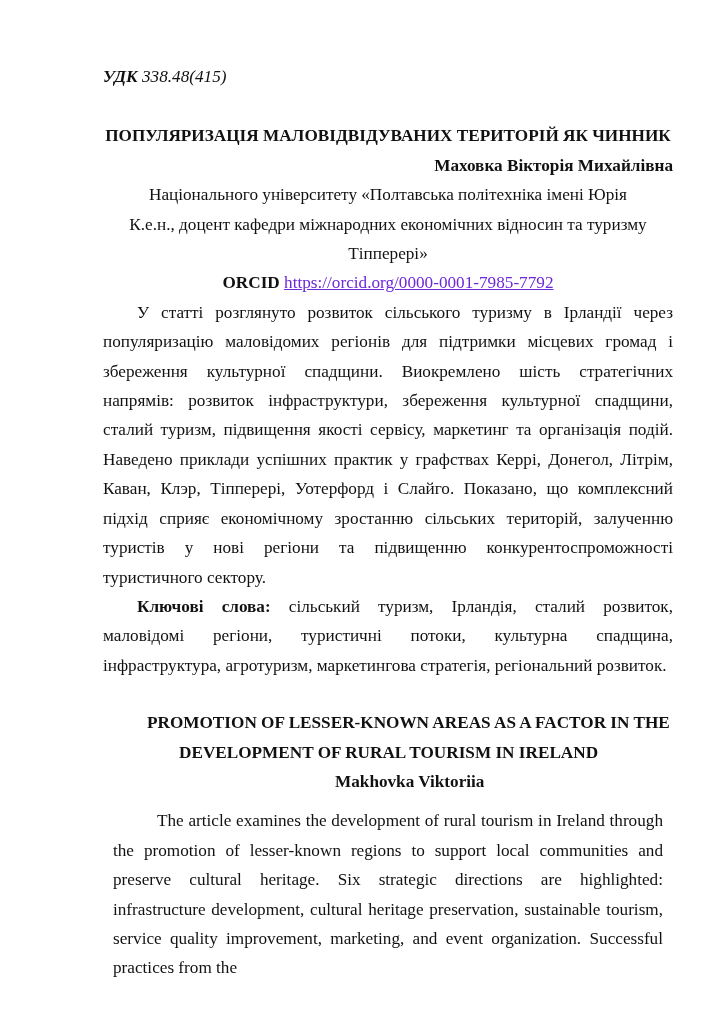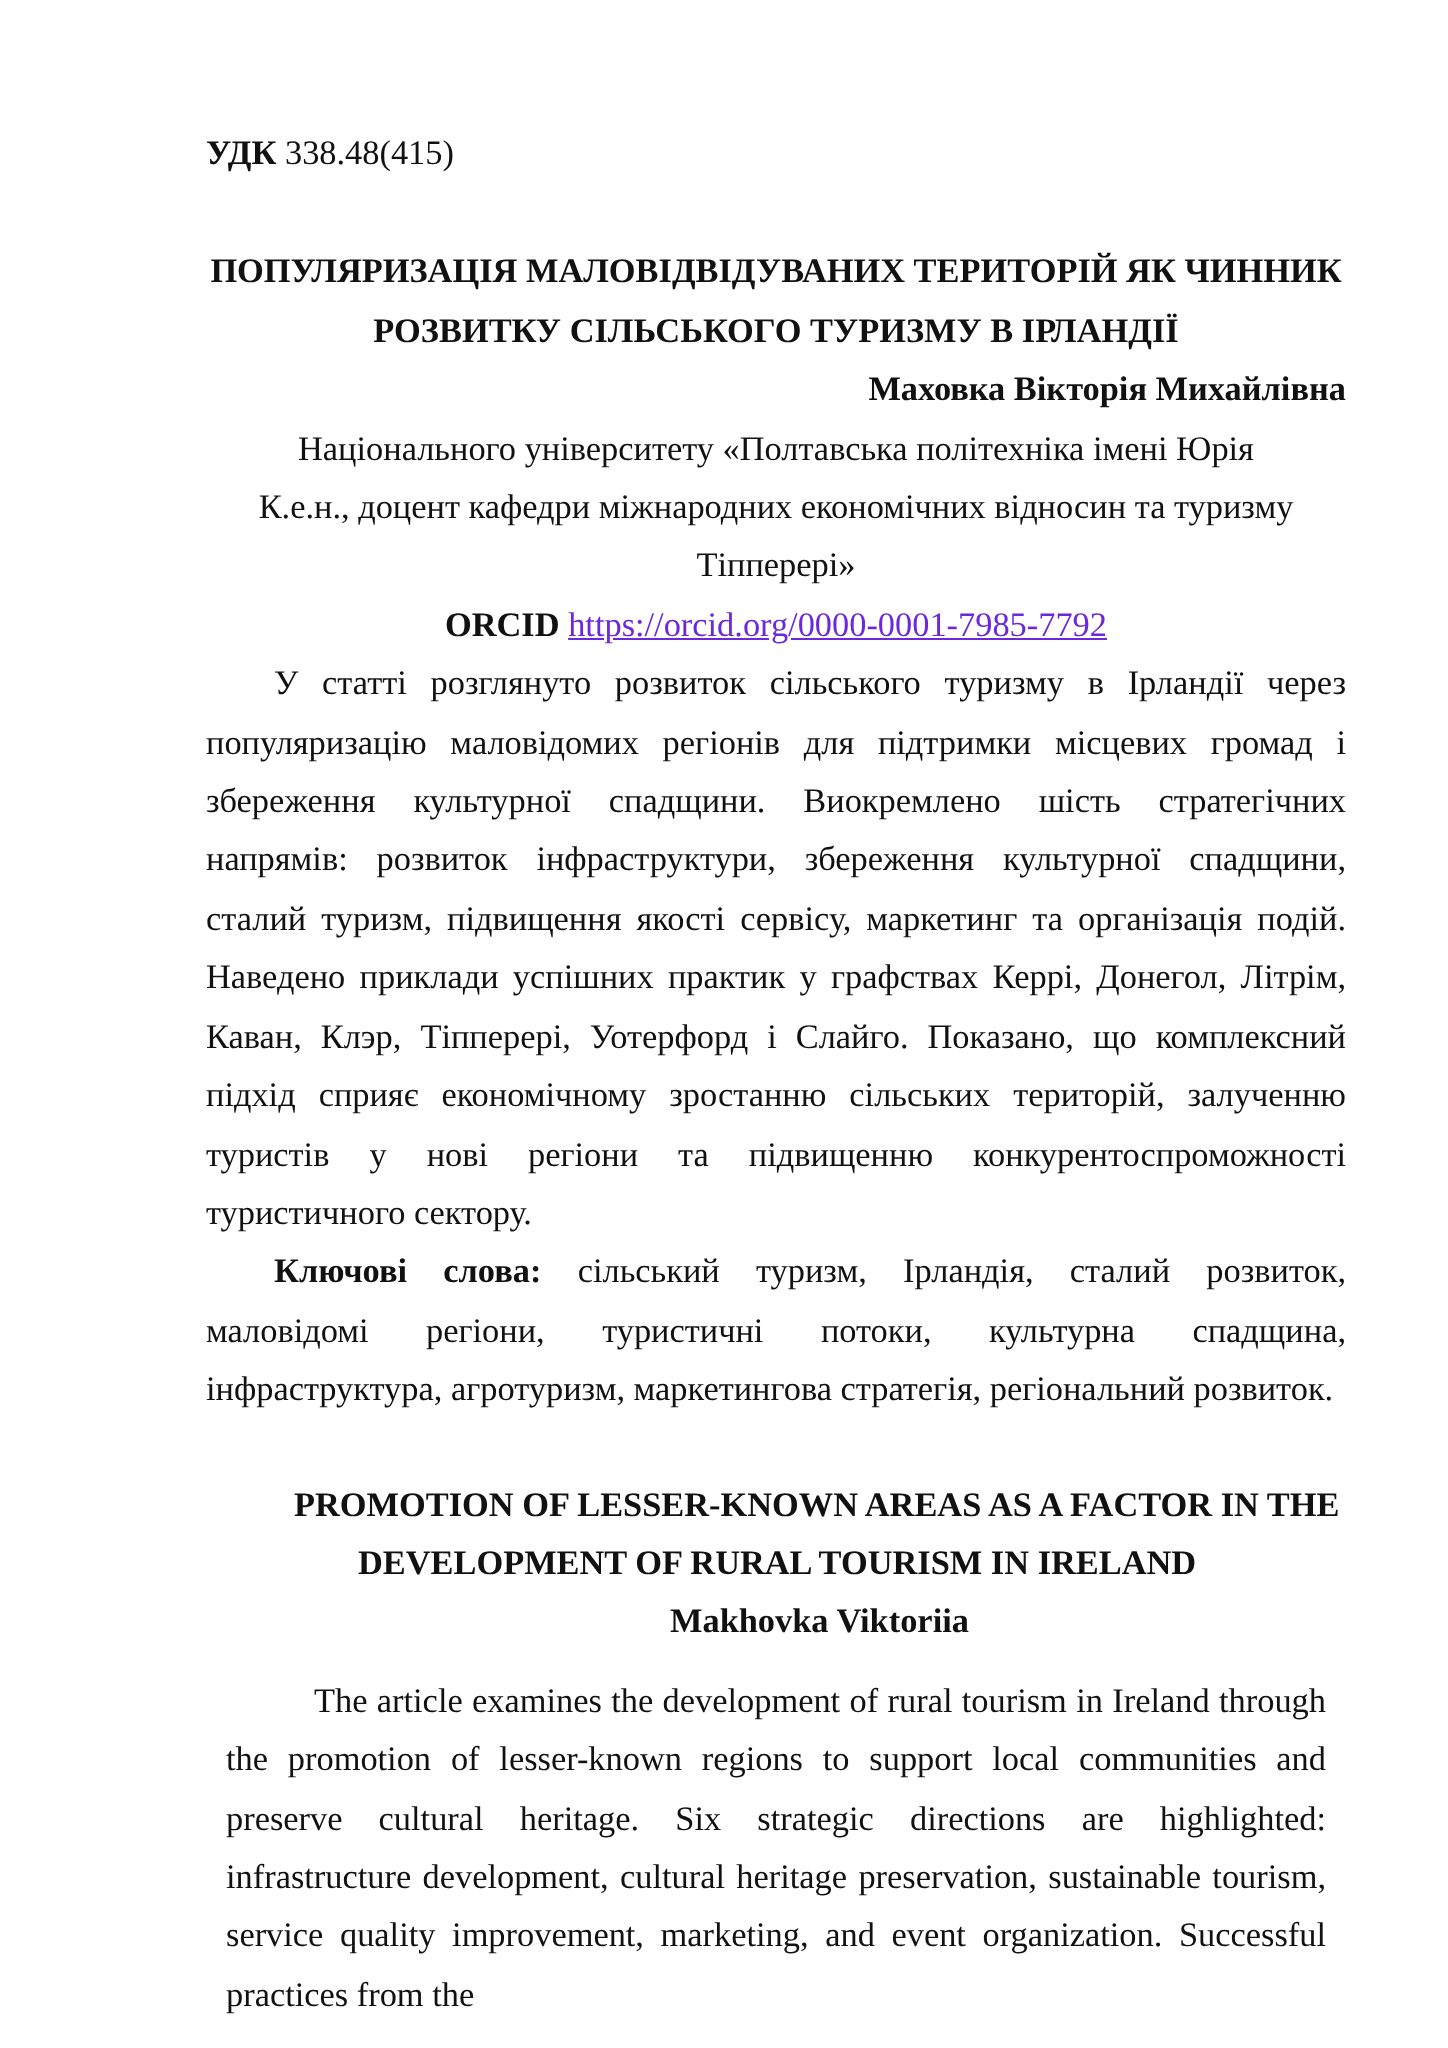--- a/index.html
+++ b/index.html
@@ -17,20 +17,21 @@
       font-size: 17.2px;
     }
     .page {
       position: absolute;
       left: 103px;
       top: 62px;
       width: 570px;
     }
     .line {
       line-height: 29.4px;
+      font-style: italic;
     }
     .udc {
       margin-bottom: 30px;
     }
     .bold { font-weight: bold; }
     .para {
       text-align: justify;
       line-height: 29.4px;
       text-indent: 34px;
       margin: 0;
@@ -97,21 +98,20 @@
 <body>
 
 <div class="page">
 
   <div class="line udc">
     <span class="bold">УДК</span><span> 338.48(415)</span>
   </div>
 
   <p class="title-ua">
     <span style="display:block">ПОПУЛЯРИЗАЦІЯ МАЛОВІДВІДУВАНИХ ТЕРИТОРІЙ ЯК ЧИННИК</span>
-    <span style="display:block">РОЗВИТКУ СІЛЬСЬКОГО ТУРИЗМУ В ІРЛАНДІЇ</span>
   </p>
 
   <p class="author">Маховка Вікторія Михайлівна</p>
 
   <p class="affil">
     <span style="display:block">Національного університету «Полтавська політехніка імені Юрія</span>
     <span style="display:block">К.е.н., доцент кафедри міжнародних економічних відносин та туризму</span>
     <span style="display:block">Тіпперері»</span>
   </p>
 

